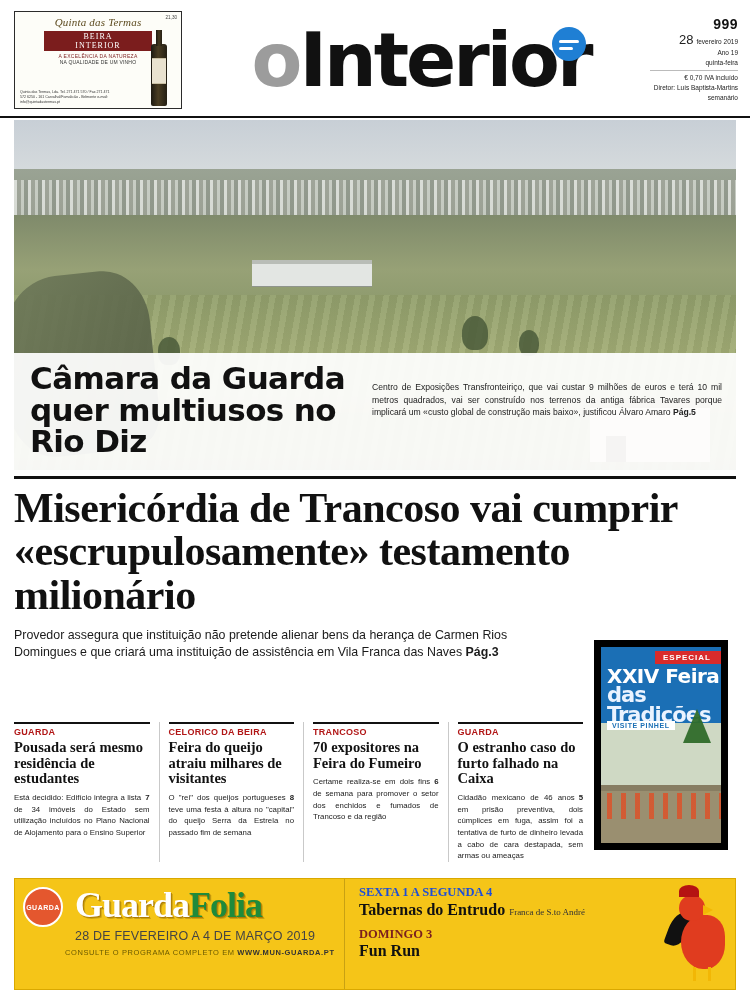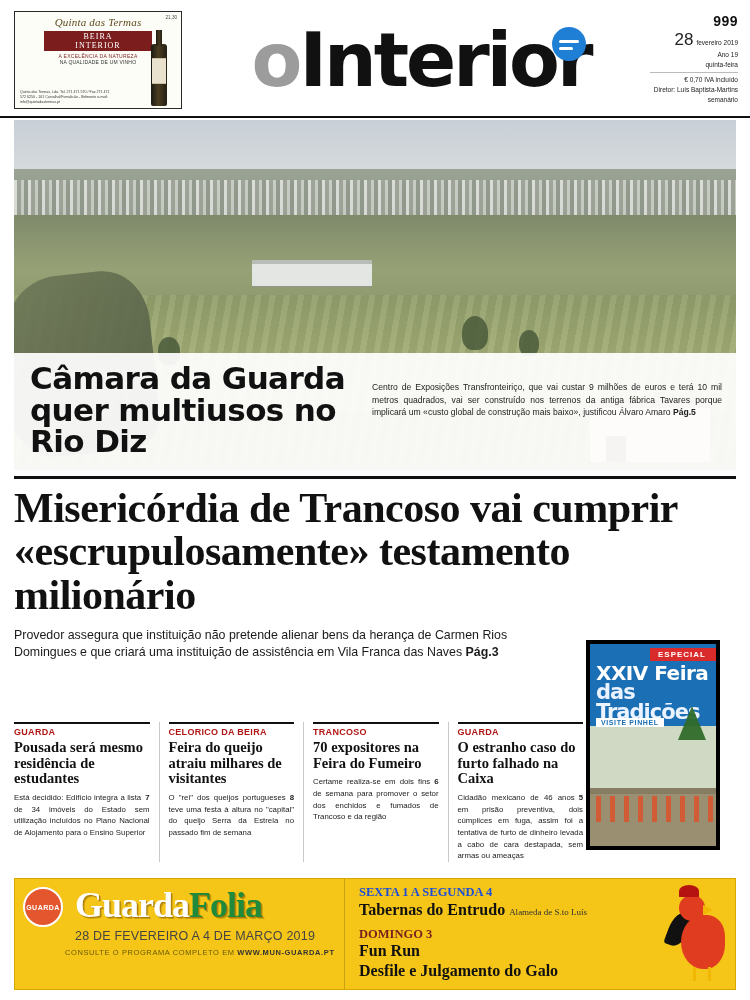--- a/index.html
+++ b/index.html
@@ -301,26 +301,26 @@
     width: 540px;
     font-size: 12.4px;
     line-height: 1.42;
     color: #1a1a1a;
   }
   .main-lead b { font-weight: bold; }
 
   
   .special {
     position: absolute;
-    right: 30px;
+    right: 22px;
     top: 640px;
     width: 134px;
     height: 210px;
     background: #1b6fb5;
-    border: 4px solid #000000;
+    border: 7px solid #000000;
     overflow: hidden;
   }
   .special-tag {
     position: absolute;
     right: 0; top: 4px;
     background: #d92b2b;
     color: #fff;
     font-size: 8px;
     font-weight: bold;
     letter-spacing: 1px;
@@ -592,21 +592,21 @@
     <div class="logo-wrap">
       <div class="logo">
         <span class="o">o</span><span class="interior">Interior</span>
         <span class="logo-dot"></span>
       </div>
     </div>
 
     <div class="issue-info">
       <div class="num">999</div>
       <div class="date">
-        <span style="font-size:17px;">28</span>
+        <span style="font-size:13px;">28</span>
         <span>fevereiro 2019</span>
       </div>
       <div>Ano 19</div>
       <div>quinta-feira</div>
       <div class="sep"></div>
       <div>€ 0,70 IVA incluído</div>
       <div>Diretor: Luís Baptista-Martins</div>
       <div>semanário</div>
     </div>
   </div>
@@ -685,24 +685,23 @@
 
   <div class="bottom-ad">
     <div class="ba-left">
       <div class="ba-badge">GUARDA</div>
       <div class="ba-title"><span>Guarda</span><span class="folia">Folia</span></div>
       <div class="ba-dates"><span>28 DE FEVEREIRO A 4 DE MARÇO</span> <span>2019</span></div>
       <div class="ba-site"><span>CONSULTE O PROGRAMA COMPLETO EM</span> <b>WWW.MUN-GUARDA.PT</b></div>
     </div>
     <div class="ba-right">
       <div class="ba-line1">SEXTA 1 A SEGUNDA 4</div>
-      <div class="ba-line2"><span>Tabernas do Entrudo</span> <small>Alameda de S.to Luís</small></div>
+      <div class="ba-line2"><span>Tabernas do Entrudo</span> <small>Franca de S.to André</small></div>
       <div class="ba-line3">DOMINGO 3</div>
       <div class="ba-line4">Fun Run</div>
-      <div class="ba-line5">Desfile e Julgamento do Galo</div>
       <div class="rooster">
         <div class="tail"></div>
         <div class="body"></div>
         <div class="head"></div>
         <div class="comb"></div>
         <div class="beak"></div>
         <div class="legs"></div>
       </div>
     </div>
   </div>

